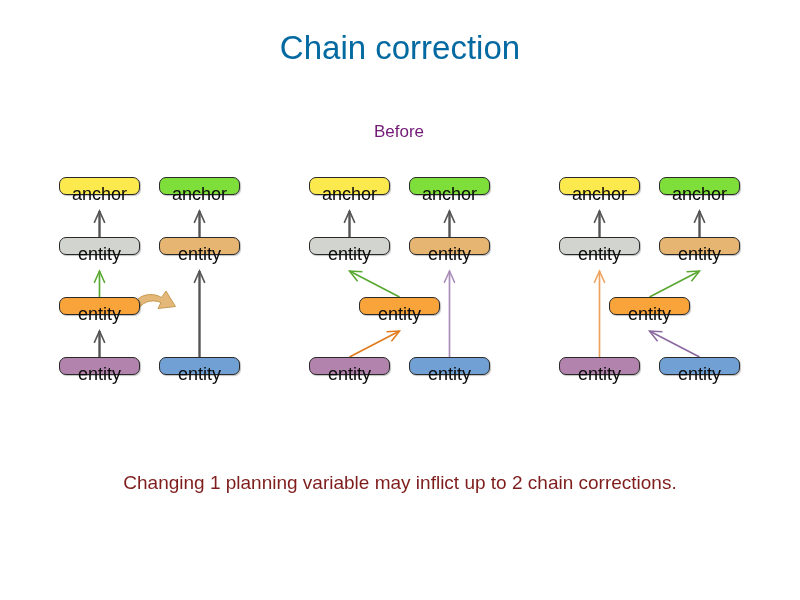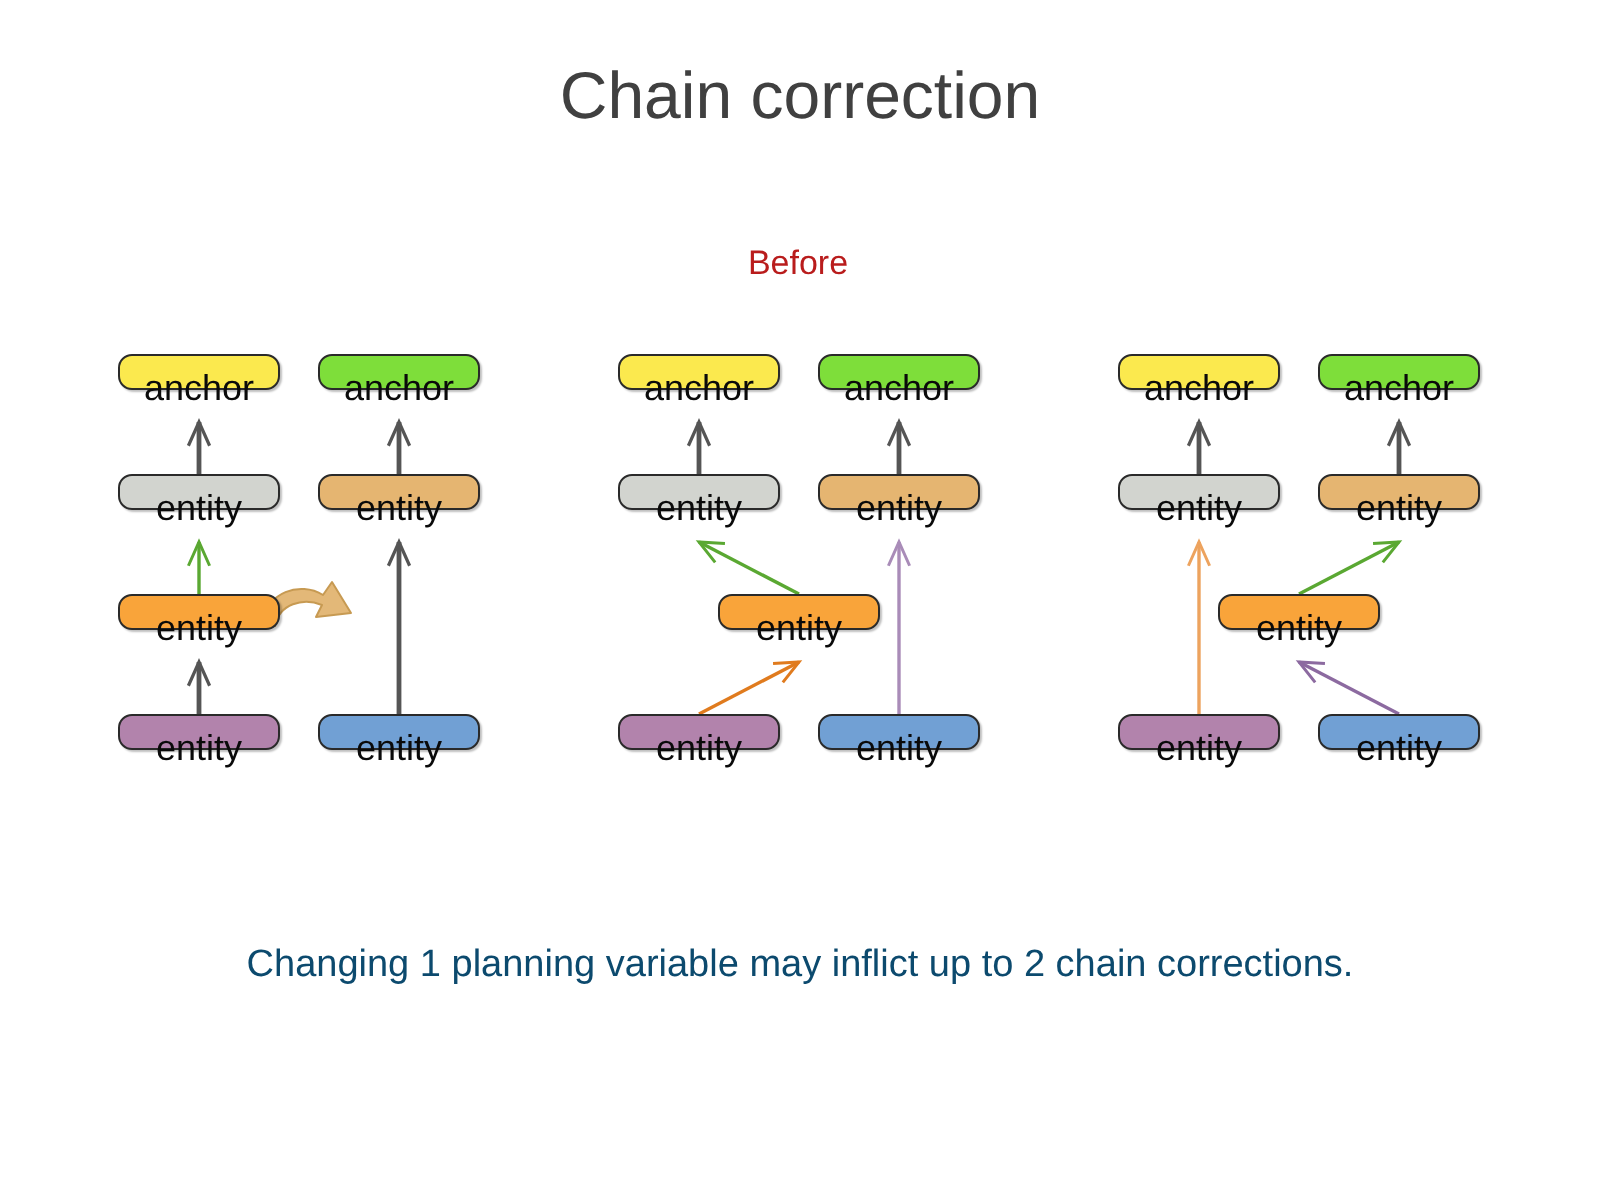--- a/index.html
+++ b/index.html
@@ -25,42 +25,42 @@
 
   #slide-title {
     position: absolute;
     left: 0;
     top: 28px;
     width: 800px;
     text-align: center;
     font-size: 33px;
     font-weight: normal;
     letter-spacing: 0px;
-    color: #404040;
+    color: #0369a1;
     line-height: 40px;
   }
 
   .panel-label {
     position: absolute;
     font-size: 17px;
     text-align: center;
-    color: #b91c1c;
+    color: #701a75;
     line-height: 22px;
   }
   #label-before { left: 324px; top: 121px; width: 150px; }
   #label-after  { left: 574px; top: 121px; width: 150px; }
 
   #caption {
     position: absolute;
     left: 0;
     top: 470px;
     width: 800px;
     text-align: center;
     font-size: 19px;
-    color: #0c4a6e;
+    color: #7f1d1d;
     line-height: 26px;
   }
 
   
   .node {
     position: absolute;
     width: 81px;
     height: 18px;
     box-sizing: border-box;
     border: 1px solid #2a2a2a;

